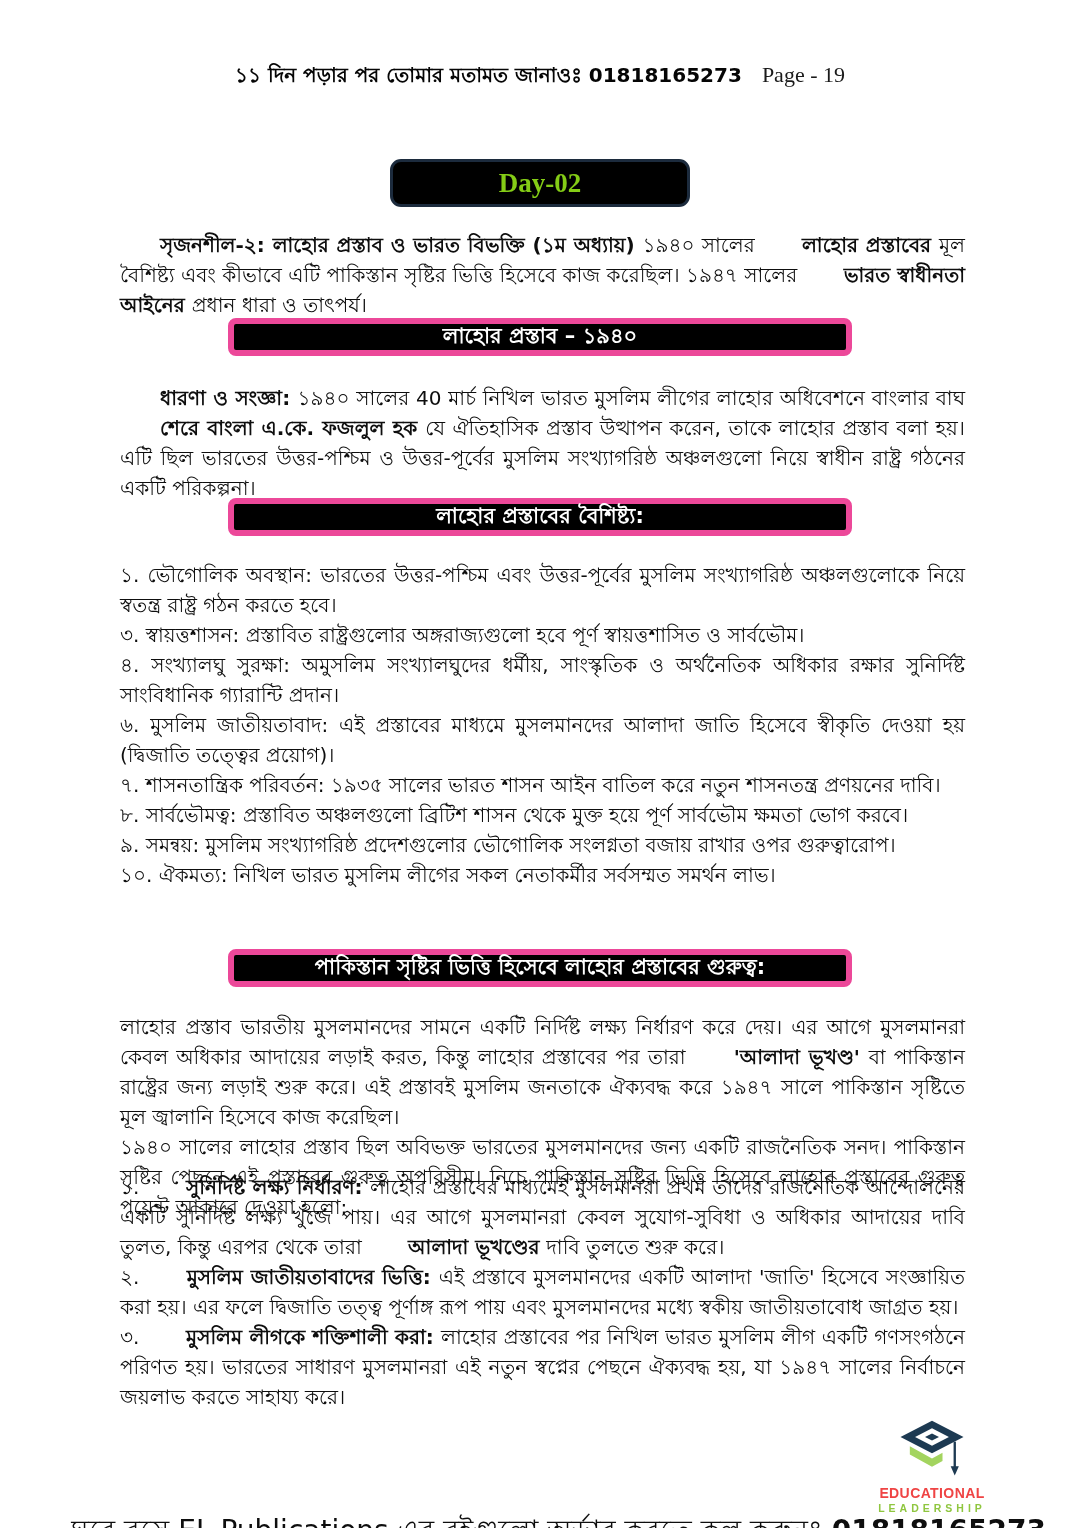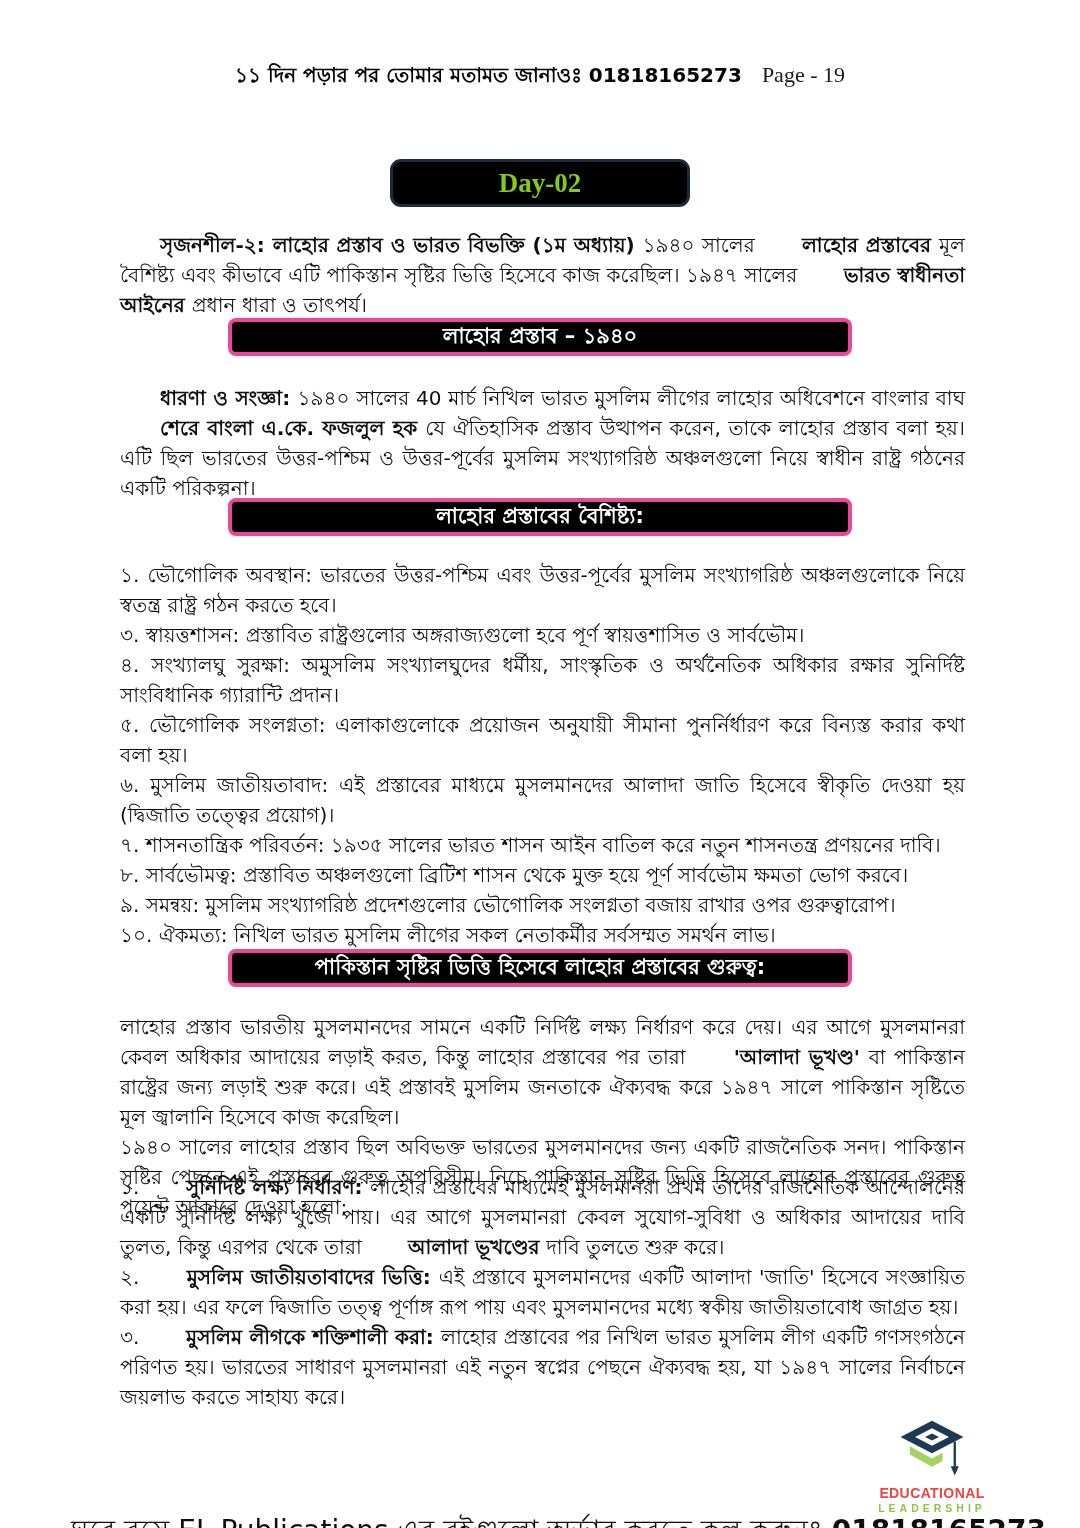--- a/index.html
+++ b/index.html
@@ -47,21 +47,21 @@
     font-weight: bold;
     font-size: 27px;
   }
 
   
   .banner {
     position: absolute;
     left: 228px;
     width: 624px; height: 38px;
     background: #000000;
-    border: 4px solid #ec4899;
+    border: 6px solid #ec4899;
     border-radius: 8px;
     display: flex; align-items: center; justify-content: center;
     color: #ffffff;
     font-weight: bold;
     font-size: 21px;
   }
   .banner-1 { top: 318px; }
   .banner-2 { top: 498px; }
   .banner-3 { top: 949px; }
 
@@ -140,21 +140,20 @@
   <div class="txt concept"><b>ধারণা ও সংজ্ঞা: </b><span>১৯৪০ সালের 40 মার্চ নিখিল ভারত মুসলিম লীগের লাহোর অধিবেশনে বাংলার বাঘ </span><b>শেরে বাংলা এ.কে. ফজলুল হক </b><span>যে ঐতিহাসিক প্রস্তাব উত্থাপন করেন, তাকে লাহোর প্রস্তাব বলা হয়। এটি ছিল ভারতের উত্তর-পশ্চিম ও উত্তর-পূর্বের মুসলিম সংখ্যাগরিষ্ঠ অঞ্চলগুলো নিয়ে স্বাধীন রাষ্ট্র গঠনের একটি পরিকল্পনা।</span></div>
 
   <div class="banner banner-2">
     <span>লাহোর প্রস্তাবের বৈশিষ্ট্য:</span>
   </div>
 
   <div class="txt features">
       <div class="li">১. ভৌগোলিক অবস্থান: ভারতের উত্তর-পশ্চিম এবং উত্তর-পূর্বের মুসলিম সংখ্যাগরিষ্ঠ অঞ্চলগুলোকে নিয়ে স্বতন্ত্র রাষ্ট্র গঠন করতে হবে।</div>
       <div class="li">৩. স্বায়ত্তশাসন: প্রস্তাবিত রাষ্ট্রগুলোর অঙ্গরাজ্যগুলো হবে পূর্ণ স্বায়ত্তশাসিত ও সার্বভৌম।</div>
       <div class="li">৪. সংখ্যালঘু সুরক্ষা: অমুসলিম সংখ্যালঘুদের ধর্মীয়, সাংস্কৃতিক ও অর্থনৈতিক অধিকার রক্ষার সুনির্দিষ্ট সাংবিধানিক গ্যারান্টি প্রদান।</div>
-      <div class="li">৫. ভৌগোলিক সংলগ্নতা: এলাকাগুলোকে প্রয়োজন অনুযায়ী সীমানা পুনর্নির্ধারণ করে বিন্যস্ত করার কথা বলা হয়।</div>
       <div class="li">৬. মুসলিম জাতীয়তাবাদ: এই প্রস্তাবের মাধ্যমে মুসলমানদের আলাদা জাতি হিসেবে স্বীকৃতি দেওয়া হয় (দ্বিজাতি তত্ত্বের প্রয়োগ)।</div>
       <div class="li">৭. শাসনতান্ত্রিক পরিবর্তন: ১৯৩৫ সালের ভারত শাসন আইন বাতিল করে নতুন শাসনতন্ত্র প্রণয়নের দাবি।</div>
       <div class="li">৮. সার্বভৌমত্ব: প্রস্তাবিত অঞ্চলগুলো ব্রিটিশ শাসন থেকে মুক্ত হয়ে পূর্ণ সার্বভৌম ক্ষমতা ভোগ করবে।</div>
       <div class="li">৯. সমন্বয়: মুসলিম সংখ্যাগরিষ্ঠ প্রদেশগুলোর ভৌগোলিক সংলগ্নতা বজায় রাখার ওপর গুরুত্বারোপ।</div>
       <div class="li">১০. ঐকমত্য: নিখিল ভারত মুসলিম লীগের সকল নেতাকর্মীর সর্বসম্মত সমর্থন লাভ।</div>
     </div>
 
   <div class="banner banner-3">
     <span>পাকিস্তান সৃষ্টির ভিত্তি হিসেবে লাহোর প্রস্তাবের গুরুত্ব:</span>
   </div>

